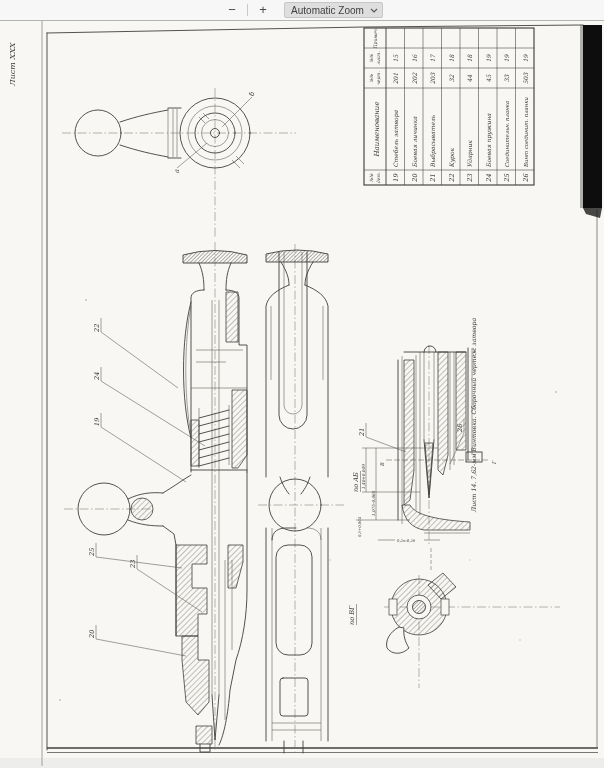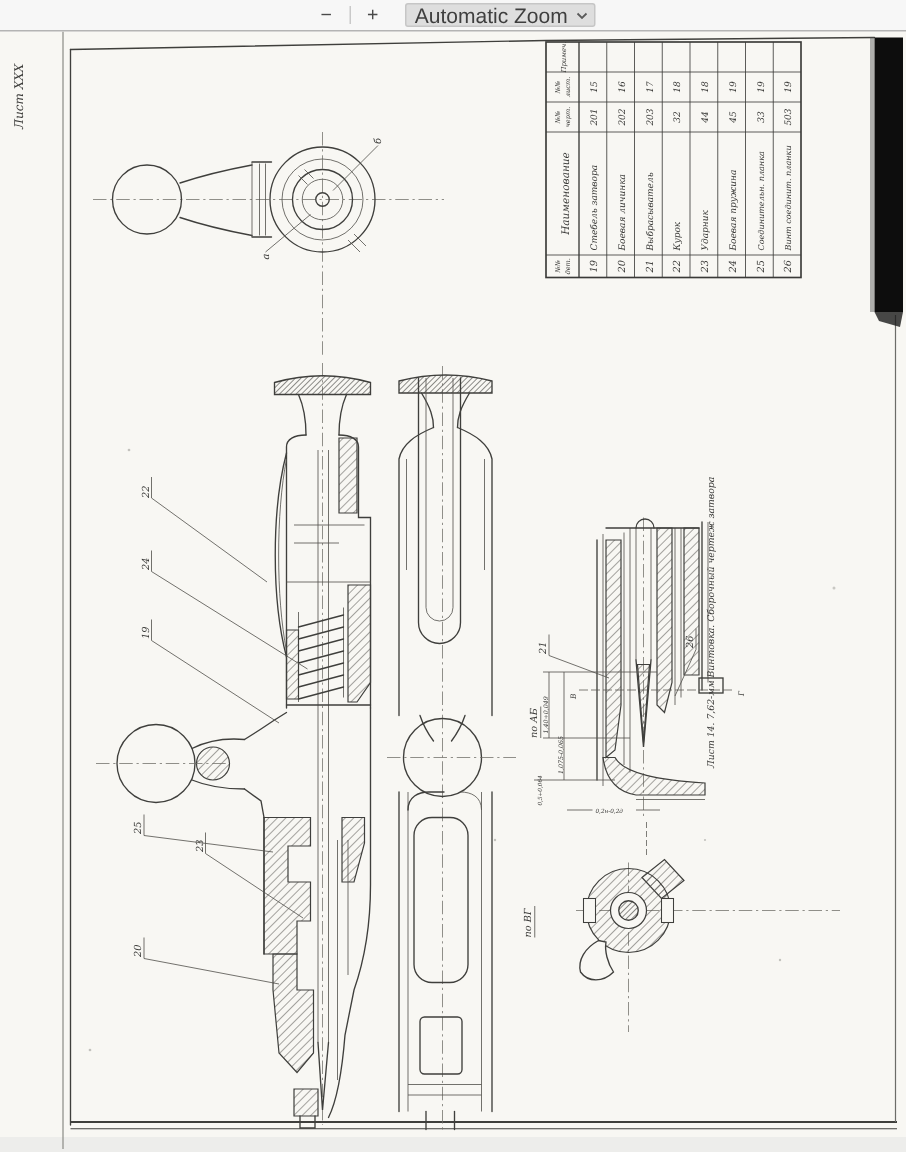--- a/index.html
+++ b/index.html
@@ -7,21 +7,21 @@
   
   .toolbar{position:absolute;top:0;left:0;width:604px;height:20px;background:#f7f7f7;
     border-bottom:1px solid #b4b4b4;display:flex;align-items:center;justify-content:center;z-index:5;}
   .tb-center{display:flex;align-items:center;gap:2px;}
   .tb-btn{background:transparent;border:none;color:#4a4a4a;font-size:13px;line-height:14px;
     width:22px;height:16px;padding:0;cursor:pointer;font-family:"Liberation Sans",sans-serif;}
   .tb-sep{width:1px;height:12px;background:#c9c9c9;margin:0 2px;}
   .zoom-select{display:flex;align-items:center;justify-content:space-between;background:#dedede;
     border:1px solid #c6c6c6;border-radius:2px;height:14px;min-width:86px;padding:0 4px 0 6px;
     margin-left:8px;cursor:pointer;}
-  .zoom-select span.val{font-size:14px;color:#3f3f3f;white-space:nowrap;}
+  .zoom-select span.val{font-size:10px;color:#3f3f3f;white-space:nowrap;}
   .chev{display:inline-block;margin-left:6px;line-height:0;}
   
   .viewer{position:absolute;top:20px;left:0;width:604px;height:748px;background:#f8f7f3;}
   svg{display:block;}
   
   .ln{stroke:#3f3f3c;stroke-width:0.9;fill:none;stroke-linecap:round;}
   .lt{stroke:#55544f;stroke-width:0.55;fill:none;}
   .cl{stroke:#6d6c66;stroke-width:0.5;fill:none;stroke-dasharray:9 2.5 1.5 2.5;}
   .hp{fill:url(#h1);stroke:#3f3f3c;stroke-width:0.8;}
   .hd{fill:url(#h2);stroke:#3f3f3c;stroke-width:0.9;}

